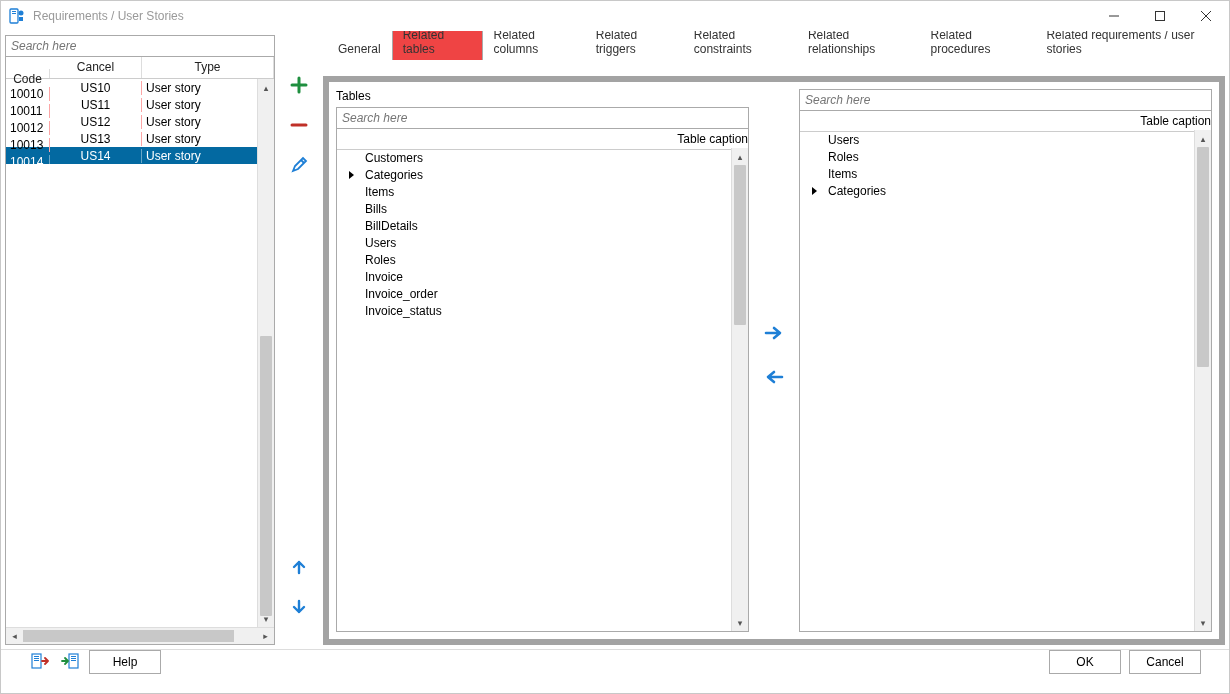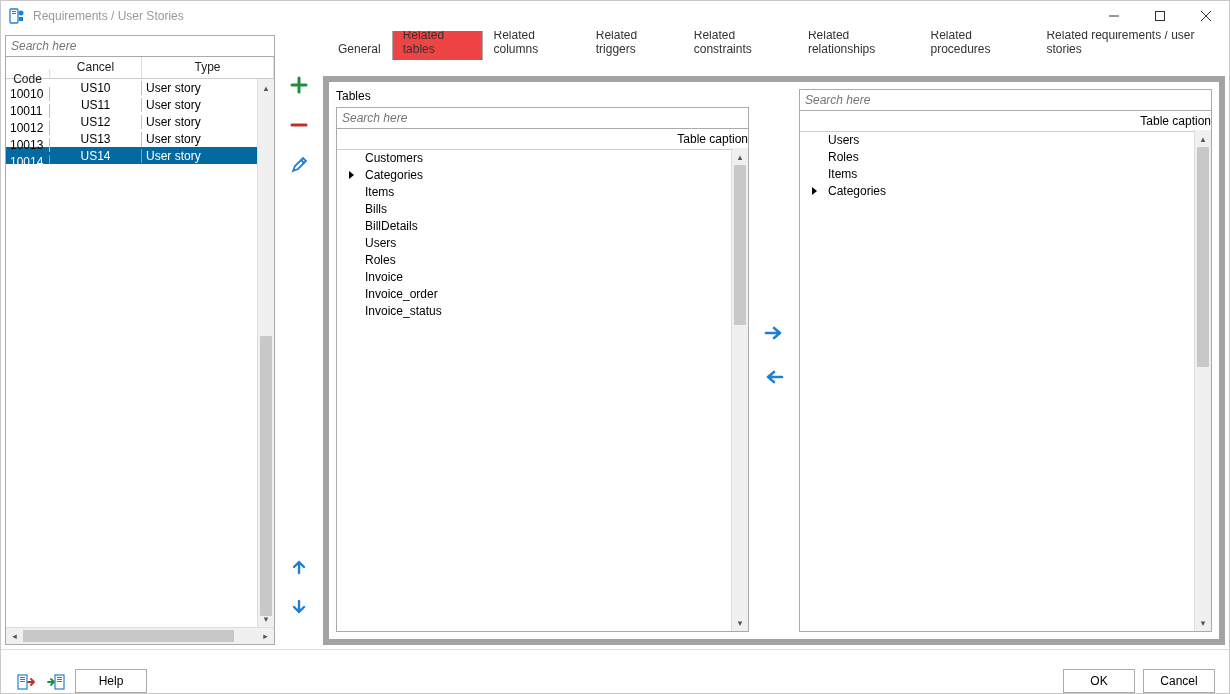--- a/index.html
+++ b/index.html
@@ -227,22 +227,22 @@
     align-items: center;
     justify-content: center;
     gap: 4px;
   }
 
   
   .footer {
     height: 44px;
     border-top: 1px solid #ddd;
     display: flex;
-    align-items: flex-end;
-    padding: 0 14px;
+    align-items: flex-start;
+    padding: 0 28px;
     gap: 8px;
   }
   .footer .spacer { flex: 1; }
   .btn {
     min-width: 72px;
     height: 24px;
     border: 1px solid #aaa;
     background: #fff;
     font-size: 12px;
     display: inline-flex;

